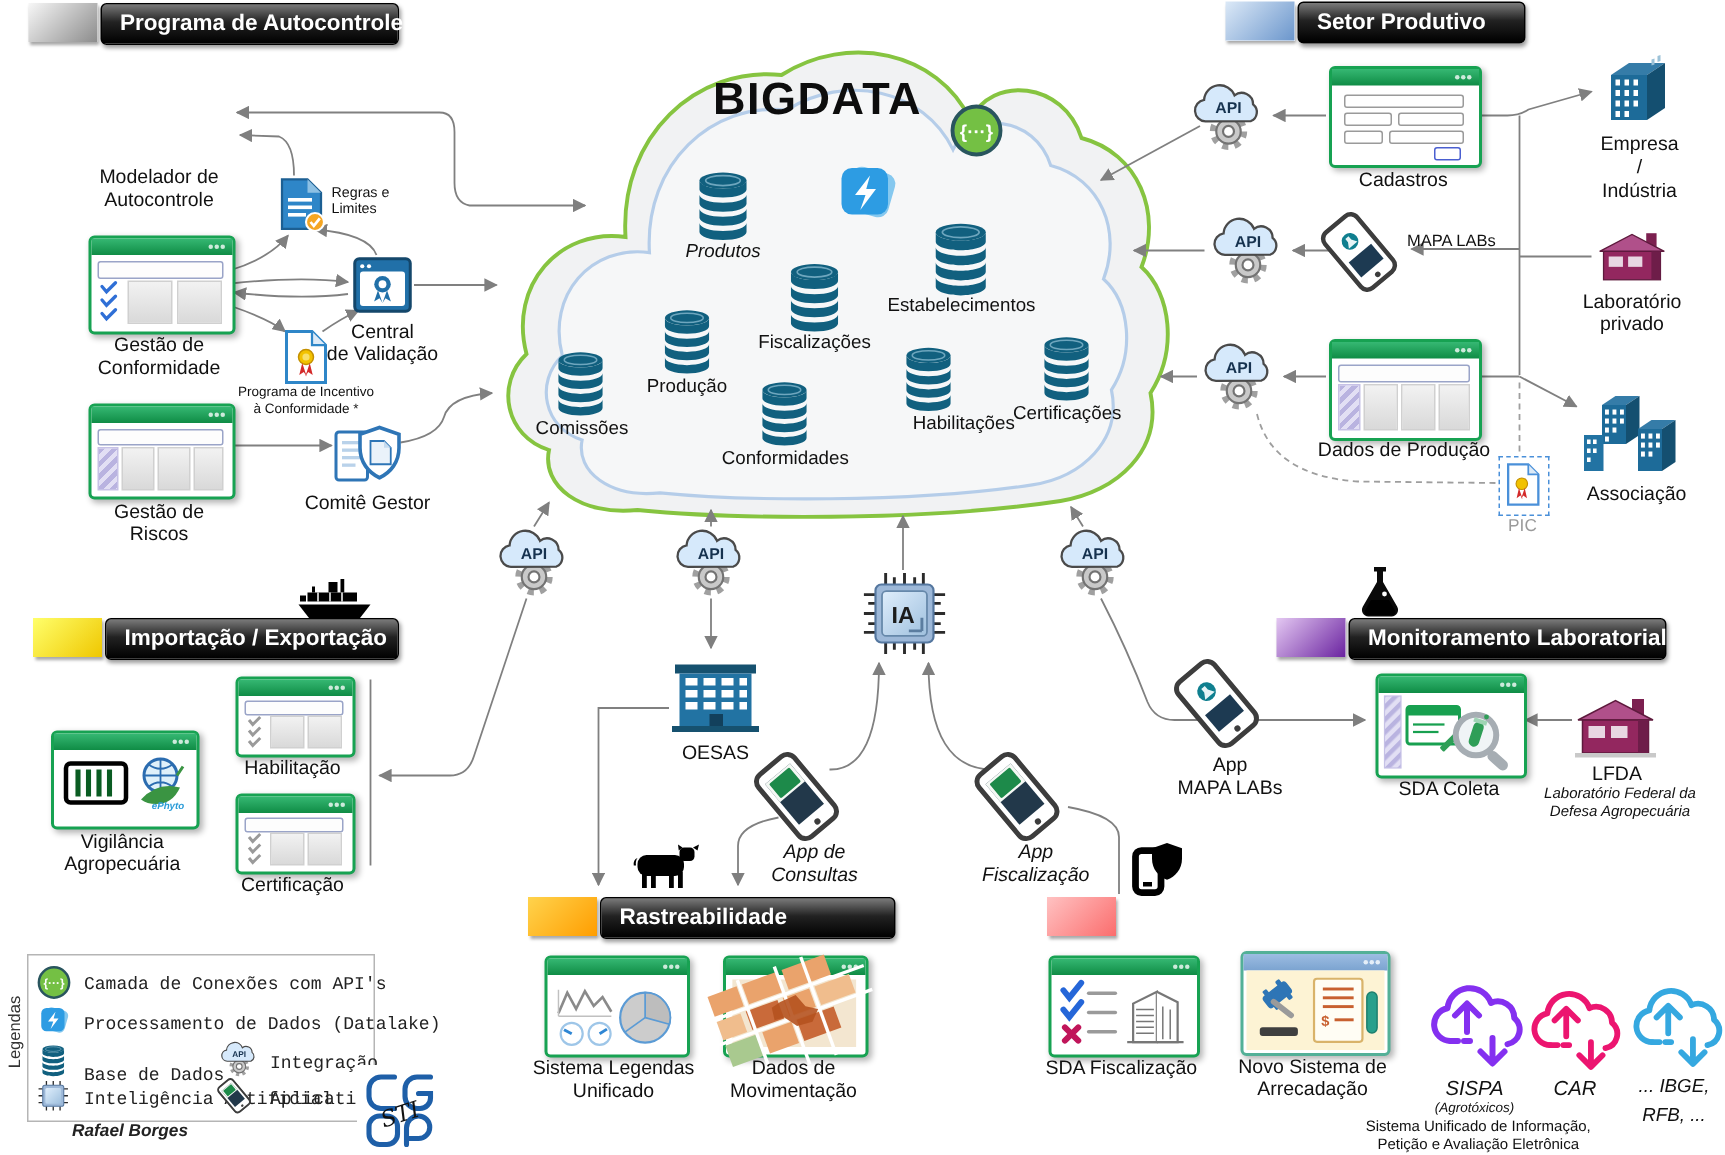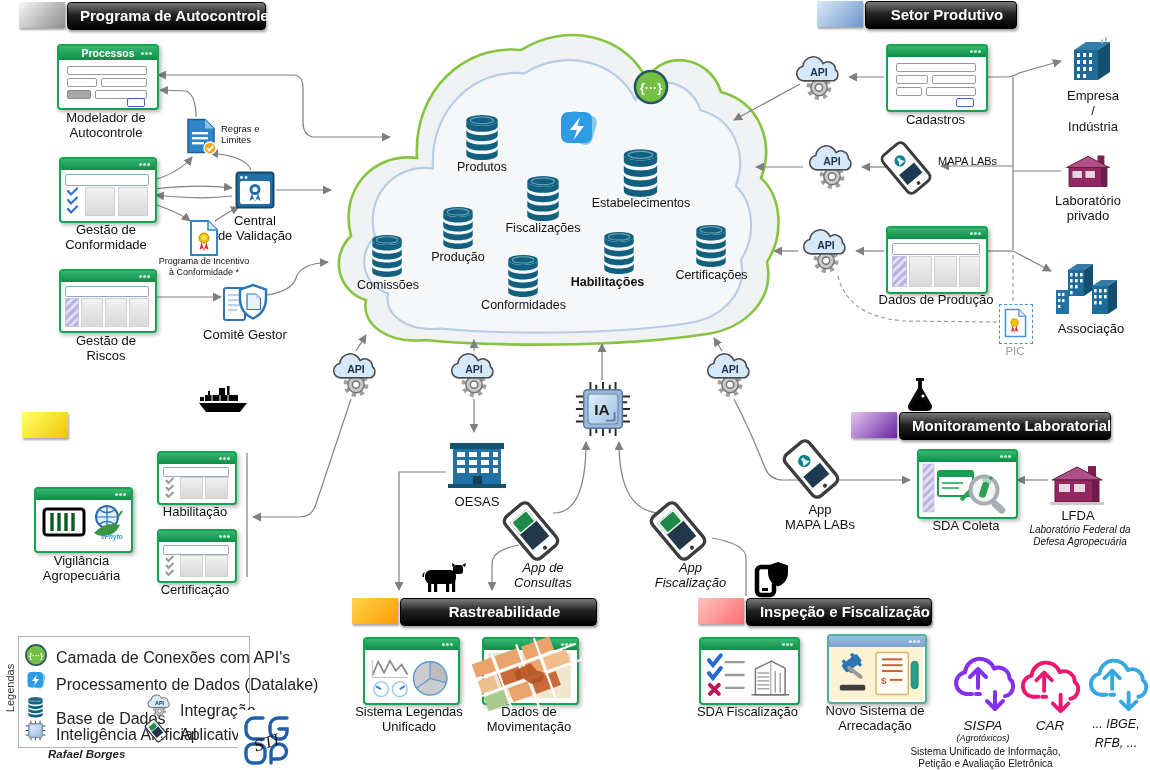--- a/index.html
+++ b/index.html
@@ -3,21 +3,21 @@
 <meta charset="utf-8">
 <style>
   html,body{margin:0;padding:0;background:#fff;}
   .stage{position:relative;width:1150px;height:770px;background:#fff;overflow:hidden;
          font-family:"Liberation Sans","DejaVu Sans",sans-serif;color:#111;}
   .abs{position:absolute;}
   svg{display:block;overflow:visible;}
   
   .hdr-bar{position:absolute;background:linear-gradient(180deg,#7a7a7a 0%,#222 45%,#000 100%);
            color:#fff;font-weight:bold;font-size:15px;padding:4px 0 5px 12px;border-radius:4px;
-           border:1px solid #000;box-shadow:1px 2px 3px rgba(0,0,0,.4);white-space:nowrap;text-align:center;}
+           border:1px solid #000;box-shadow:1px 2px 3px rgba(0,0,0,.4);white-space:nowrap;}
   .hdr-block{position:absolute;width:46px;height:26px;box-shadow:1px 2px 2px rgba(0,0,0,.35);}
   
   .lbl{position:absolute;font-size:12.5px;line-height:1.18;text-align:center;color:#111;}
   .lbl.sm{font-size:9.5px;}
   .lbl.xs{font-size:9px;}
   .lbl.it{font-style:italic;}
   .lbl.gray{color:#9a9a9a;}
   
   .win{position:absolute;background:#fff;border:2px solid #17a252;border-radius:4px;
        box-shadow:2px 2px 4px rgba(0,0,0,.3);}
@@ -29,21 +29,21 @@
   .dots{position:absolute;right:5px;top:4px;width:3px;height:3px;border-radius:50%;
         background:#cdeadb;box-shadow:-4px 0 0 #cdeadb,-8px 0 0 #cdeadb;}
   .f{position:absolute;border:1px solid #9a9a9a;border-radius:2px;background:#fff;height:7px;}
   .f.gray{background:#a8a8a8;border-color:#8a8a8a;}
   .f.btn{border:1.5px solid #4a5fd0;height:7px;}
   .col{position:absolute;background:linear-gradient(180deg,#f2f2f2,#d9d9d9);border:1px solid #d0d0d0;}
   .hatch{position:absolute;background:repeating-linear-gradient(135deg,#b9b3e0 0 3px,#e2dff4 3px 6px);
          border:1px solid #c6c1e6;}
   .wide{position:absolute;border:1px solid #9aa4c8;border-radius:2px;background:#fdfdfd;}
   .legendbox{position:absolute;border:1px solid #b5b5b5;background:#fff;}
-  .leg-txt{position:absolute;font-size:16px;color:#222;white-space:nowrap;}
+  .leg-txt{position:absolute;font-size:12px;color:#222;white-space:nowrap;font-family:Liberation Mono, monospace;}
   .vert{position:absolute;transform:rotate(-90deg);font-size:11px;color:#333;text-align:center;}
   .sig{position:absolute;font-size:11.5px;font-weight:bold;font-style:italic;color:#222;margin-left:32px;}
   .biglogo{position:absolute;font-size:30px;font-weight:bold;letter-spacing:1px;text-align:center;color:#0d0d0d;}
 </style>
 </head>
 <body>
 
 <div class="stage">
 
 <svg width="0" height="0">
@@ -88,20 +88,21 @@
       <rect x="6.5" y="29" width="21" height="14" fill="#1d3a52"></rect>
       <circle cx="17" cy="49" r="2" fill="#3d3d3d"></circle>
     </symbol>
   </defs>
 </svg>
 
 <svg class="abs" style="left:325px;top:28px;" width="460" height="330" viewBox="0 0 460 330">
   <path d="M 100,312 C 62,316 36,296 41,272 C 12,263 5,228 26,208 C 14,162 48,124 92,130 C 88,62 140,16 196,22 C 240,-6 300,6 322,52 C 336,22 384,26 396,64 C 434,74 450,114 436,150 C 456,168 460,206 442,234 C 450,272 420,300 382,306 C 290,320 160,318 100,312 Z" fill="#f1f2f3" stroke="#86c440" stroke-width="2.6"></path>
   <path d="M 100,312 C 62,316 36,296 41,272 C 12,263 5,228 26,208 C 14,162 48,124 92,130 C 88,62 140,16 196,22 C 240,-6 300,6 322,52 C 336,22 384,26 396,64 C 434,74 450,114 436,150 C 456,168 460,206 442,234 C 450,272 420,300 382,306 C 290,320 160,318 100,312 Z" transform="translate(27,26) scale(0.88)" fill="#f6f7f8" stroke="#b5cde9" stroke-width="2.4"></path>
 </svg>
+<div class="biglogo abs" style="left:435px;top:50px;width:220px;">BIGDATA</div>
 
 <svg class="abs" style="left:0;top:0;" width="1150" height="770" viewBox="0 0 1150 770">
   <defs>
     <marker id="arw" viewBox="0 0 10 10" refX="9" refY="5" markerWidth="7.5" markerHeight="7.5" orient="auto-start-reverse">
       <path d="M0,0 L10,5 L0,10 z" fill="#7f7f7f"></path>
     </marker>
   </defs>
   <g fill="none" stroke="#808080" stroke-width="1.2">
     <path d="M 390,137 H 313 Q 303,135 303,122 V 88 Q 303,75 293,75 H 158" marker-start="url(#arw)" marker-end="url(#arw)"></path>
     <path d="M 196,117 Q 196,95 186,91 L 160,90" marker-end="url(#arw)"></path>
@@ -145,34 +146,34 @@
   </g>
 </svg>
 
 <div class="hdr-block" style="left:19px;top:2px;background:linear-gradient(135deg,#f7f7f7,#8c8c8c);"></div>
 <div class="hdr-bar" style="left:67px;top:2px;width:185px;">Programa de Autocontrole</div>
 
 <div class="hdr-block" style="left:817px;top:1px;background:linear-gradient(135deg,#dce9f7,#6b96cc);"></div>
 <div class="hdr-bar" style="left:865px;top:1px;width:138px;">Setor Produtivo</div>
 
 <div class="hdr-block" style="left:22px;top:412px;background:linear-gradient(135deg,#ffff6b,#efc700);"></div>
+<div class="hdr-bar" style="left:70px;top:412px;width:182px;">Importação / Exportação</div>
 
 <div class="hdr-block" style="left:851px;top:412px;background:linear-gradient(135deg,#e4c8f2,#6a23a0);"></div>
 <div class="hdr-bar" style="left:899px;top:412px;width:198px;">Monitoramento Laboratorial</div>
 
 <div class="hdr-block" style="left:352px;top:598px;background:linear-gradient(135deg,#ffd34d,#ff9d00);"></div>
 <div class="hdr-bar" style="left:400px;top:598px;width:183px;">Rastreabilidade</div>
 
 <div class="hdr-block" style="left:698px;top:598px;background:linear-gradient(135deg,#ffc2c2,#fb6d6d);"></div>
-<div class="hdr-bar" style="left:746px;top:598px;width:172px;">Inspeção e Fiscalização</div>
 
 <svg class="abs" style="left:463px;top:113px;" width="38" height="48">
       <use href="#sym-db"></use>
     </svg>
-<div class="lbl" style="left:437px;top:160px;width:90px;">Produtos</div>
+<div class="lbl" style="left:437px;top:160px;width:90px;font-style:italic;">Produtos</div>
 
 <svg class="abs" style="left:524px;top:174px;" width="38" height="48">
       <use href="#sym-db"></use>
     </svg>
 <div class="lbl" style="left:498px;top:221px;width:90px;">Fiscalizações</div>
 
 <svg class="abs" style="left:620px;top:147px;" width="41" height="51">
       <use href="#sym-db"></use>
     </svg>
 <div class="lbl" style="left:576px;top:196px;width:130px;">Estabelecimentos</div>
@@ -188,21 +189,21 @@
 <div class="lbl" style="left:342px;top:278px;width:92px;">Comissões</div>
 
 <svg class="abs" style="left:505px;top:253px;" width="36" height="45">
       <use href="#sym-db"></use>
     </svg>
 <div class="lbl" style="left:466px;top:298px;width:115px;">Conformidades</div>
 
 <svg class="abs" style="left:601px;top:230px;" width="36" height="45">
       <use href="#sym-db"></use>
     </svg>
-<div class="lbl" style="left:550px;top:275px;width:115px;font-weight:bold;">Habilitações</div>
+<div class="lbl" style="left:585px;top:275px;width:115px;">Habilitações</div>
 
 <svg class="abs" style="left:693px;top:223px;" width="36" height="45">
       <use href="#sym-db"></use>
     </svg>
 <div class="lbl" style="left:654px;top:268px;width:115px;">Certificações</div>
 
 <svg class="abs" style="left:632px;top:68px;" width="38" height="38" viewBox="0 0 38 38">
   <circle cx="19" cy="19" r="16" fill="#74c044" stroke="#29555e" stroke-width="2.6"></circle>
   <text x="19" y="24" text-anchor="middle" font-size="12.5" font-weight="bold" fill="#fff">{···}</text>
 </svg>
@@ -237,32 +238,20 @@
     <path d="M17,50 v8 M23,50 v5 M30,50 v8 M37,50 v5 M43,50 v8"></path>
     <path d="M2,17 h8 M5,23 h5 M2,30 h8 M5,37 h5 M2,43 h8"></path>
     <path d="M50,17 h8 M50,23 h5 M50,30 h8 M50,37 h5 M50,43 h8"></path>
   </g>
   <rect x="10" y="10" width="40" height="40" rx="4" fill="#9db8d8" stroke="#55779f" stroke-width="1.5"></rect>
   <rect x="14.5" y="14.5" width="31" height="31" rx="3" fill="url(#iagrad)" stroke="#6688aa" stroke-width="1.2"></rect>
   <path d="M42,42 h-9 M42,42 v-9" stroke="#5b7da0" stroke-width="2" fill="none"></path>
   <text x="29" y="36.5" text-anchor="middle" font-size="16" font-weight="bold" fill="#1c1c1c">IA</text>
 </svg>
 
-<div class="win" style="left:57px;top:44px;width:98px;height:62px;">
-  <div class="tb tall">
-    <span class="tb-title">Processos</span>
-    <i class="dots" style="top:6px"></i>
-  </div>
-  <div class="f" style="left:8px;top:20px;width:78px;"></div>
-  <div class="f" style="left:8px;top:32px;width:28px;"></div>
-  <div class="f" style="left:42px;top:32px;width:44px;"></div>
-  <div class="f gray" style="left:8px;top:44px;width:22px;"></div>
-  <div class="f" style="left:36px;top:44px;width:50px;"></div>
-  <div class="f btn" style="left:68px;top:52px;width:16px;"></div>
-</div>
 <div class="lbl" style="left:46px;top:110px;width:120px;font-size:13px;">
   <div>Modelador de</div>
   <div>Autocontrole</div>
 </div>
 
 <svg class="abs" style="left:186px;top:118px;" width="32" height="38" viewBox="0 0 32 38">
   <path d="M2,1.5 h17 l9,9 v24 h-26 z" fill="#2e86c8" stroke="#1c5f93" stroke-width="1.5"></path>
   <path d="M19,1.5 l9,9 h-9 z" fill="#8cc0e4"></path>
   <g fill="#fff">
         <rect x="6" y="14" width="16" height="2.4"></rect>

